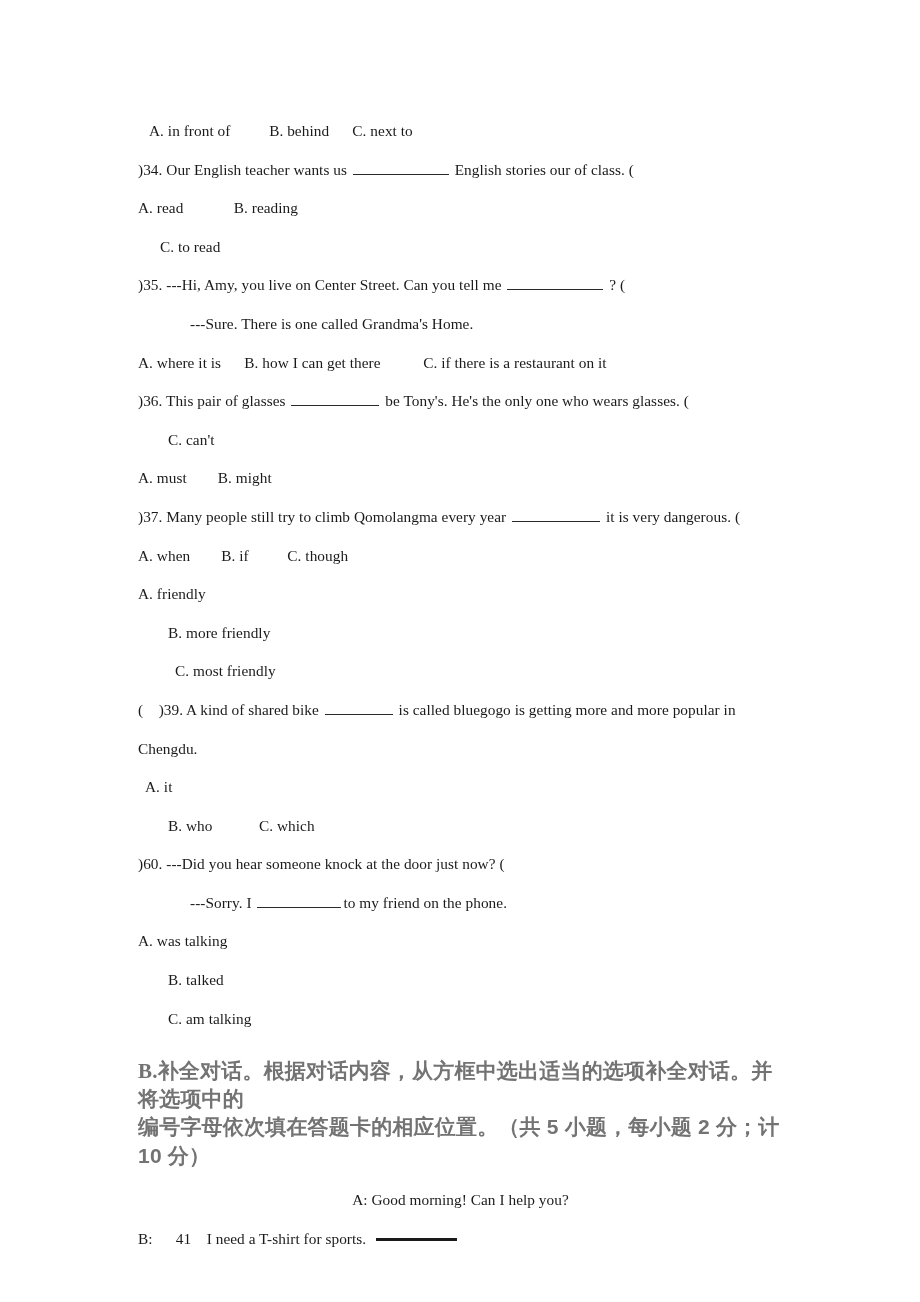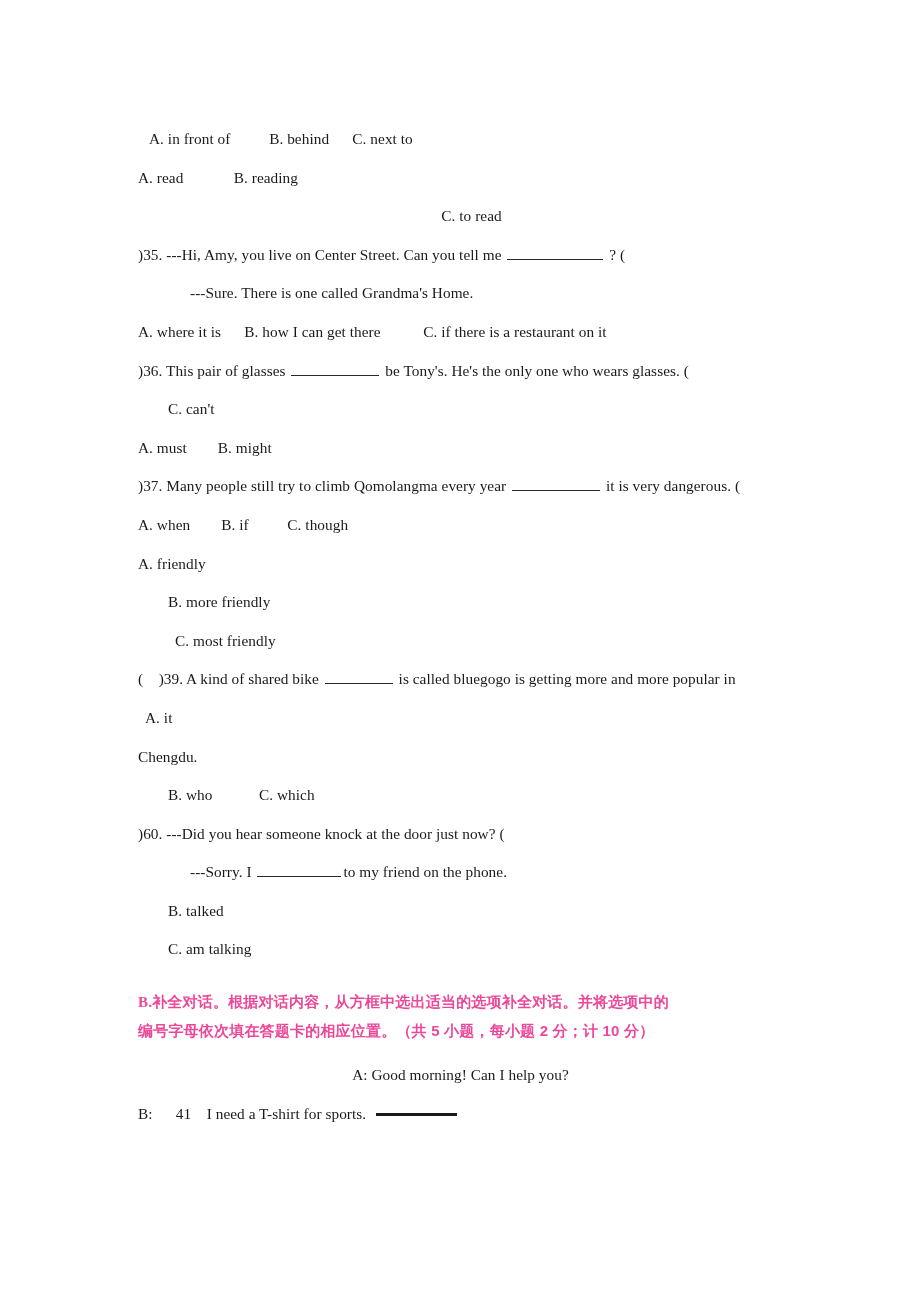--- a/index.html
+++ b/index.html
@@ -12,21 +12,21 @@
     height: 1302px;
     position: relative;
     overflow: hidden;
     font-family: "Liberation Serif", "DejaVu Serif", serif;
     color: #1a1a1a;
     -webkit-font-smoothing: antialiased;
   }
 
   .page {
     position: absolute;
-    left: 0; top: 12px;
+    left: 0; top: 4px;
     width: 920px;
     height: 974px;
   }
 
   
   .body-col {
     position: absolute;
     left: 138px;
     top: 108px;
     width: 645px;
@@ -40,21 +40,21 @@
   }
 
   
   .line.cont {
     line-height: 38.6px;
   }
 
   
   .ind-1  { padding-left: 7px; }
   .ind-2  { padding-left: 11px; }
-  .ind-3  { padding-left: 22px; text-align: center; }
+  .ind-3  { padding-left: 22px; }
   .ind-4  { padding-left: 30px; }
   .ind-5  { padding-left: 37px; }
   .ind-6  { padding-left: 52px; }
 
   .blank {
     display: inline-block;
     border-bottom: 1px solid #2a2a2a;
     vertical-align: baseline;
     height: 0.92em;
     margin: 0 2px;
@@ -62,24 +62,24 @@
   .blank.w-long  { width: 96px; }
   .blank.w-mid   { width: 88px; }
   .blank.w-short { width: 68px; }
   .blank.w-tiny  { width: 84px; }
 
   
   .cn-block {
     margin-top: 20px;
     font-family: "DejaVu Sans", "Liberation Sans", sans-serif;
     font-weight: bold;
-    font-size: 15px;
+    font-size: 21px;
     line-height: 27.5px;
     letter-spacing: 0.2px;
-    color: #ec4899;
+    color: #737373;
   }
   .cn-block .lead {
     font-family: "Liberation Serif", "DejaVu Serif", serif;
     font-weight: bold;
   }
   .cn-block .paren-nums {
     font-family: Liberation Sans, sans-serif;
     font-weight: bold;
   }
 
@@ -96,20 +96,21 @@
 </style>
 </head>
 <body>
 
 <div class="page">
 
   <div class="body-col">
 
     <div class="line ind-2">A. in front of          B. behind      C. next to</div>
 
+    <div class="line"><span>)34. Our English teacher wants us </span><span class="blank w-long"></span><span> English stories our of class. (</span></div>
 
     <div class="line">A. read             B. reading</div>
     <div class="line ind-3">C. to read</div>
 
     <div class="line"><span>)35. ---Hi, Amy, you live on Center Street. Can you tell me </span><span class="blank w-long"></span><span> ? (</span></div>
 
     <div class="line ind-6">---Sure. There is one called Grandma's Home.</div>
     <div class="line">A. where it is      B. how I can get there           C. if there is a restaurant on it</div>
 
     <div class="line"><span>)36. This pair of glasses </span><span class="blank w-mid"></span><span> be Tony's. He's the only one who wears glasses. (</span></div>
@@ -121,28 +122,29 @@
 
     <div class="line">A. when        B. if          C. though</div>
 
 
     <div class="line">A. friendly</div>
     <div class="line ind-4">B. more friendly</div>
     <div class="line ind-5">C. most friendly</div>
 
     <div class="line"><span>(    )39. A kind of shared bike </span><span class="blank w-short"></span><span> is called bluegogo is getting more and more popular in</span></div>
 
+    <div class="line cont">Chengdu.</div>
     <div class="line ind-1">A. it</div>
-    <div class="line cont">Chengdu.</div>
     <div class="line ind-4">B. who            C. which</div>
 
     <div class="line">)60. ---Did you hear someone knock at the door just now? (</div>
 
     <div class="line ind-6"><span>---Sorry. I </span><span class="blank w-tiny"></span><span>to my friend on the phone.</span></div>
 
+    <div class="line">A. was talking</div>
     <div class="line ind-4">B. talked</div>
     <div class="line ind-4">C. am talking</div>
 
     <div class="cn-block">
       <div><span class="lead">B.</span><span>补全对话。根据对话内容，从方框中选出适当的选项补全对话。并将选项中的</span></div>
       <div><span>编号字母依次填在答题卡的相应位置。</span><span class="paren-nums">（共 5 小题，每小题 2 分；计 10 分）</span></div>
     </div>
 
     <div class="line after-cn">A: Good morning! Can I help you?</div>
 

